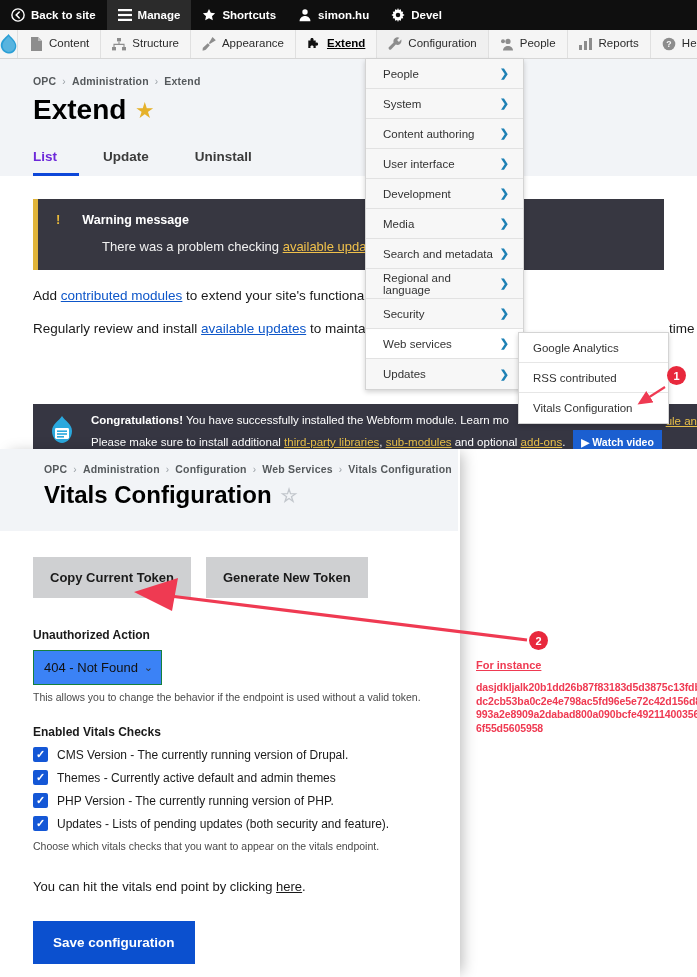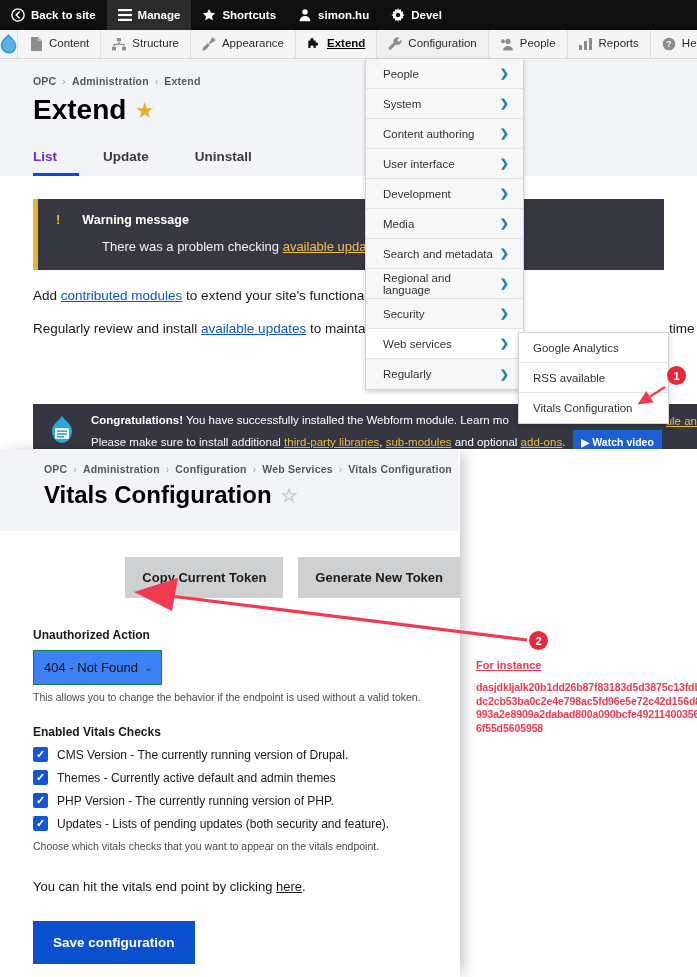--- a/index.html
+++ b/index.html
@@ -113,21 +113,21 @@
   
   .vitals-panel {
     position:absolute; left:0; top:449px; width:460px; height:528px;
     background:#fff; overflow:hidden;
     box-shadow:6px 0 14px -4px rgba(0,0,0,.28);
   }
   .vitals-head { background:#f2f4f7; padding:14px 0 22px 44px; width:458px;}
   h1.vtitle { font-size:24px; margin:6px 0 0 0; font-weight:bold; color:#000; display:flex; align-items:center; gap:9px; }
   .vitals-body { padding:26px 0 0 33px; }
 
-  .btnrow { display:flex; gap:15px;justify-content:flex-end; }
+  .btnrow { display:flex; gap:15px; }
   .gbtn {
     background:#cfd0d2; color:#1a1a1a; font-size:13px; font-weight:bold;
     border:none; padding:13px 17px; cursor:pointer; font-family:"Liberation Sans", sans-serif;
   }
   .flabel { font-size:12px; font-weight:bold; color:#1a1a1a; margin-top:30px; }
   .selectbox {
     margin-top:8px; width:129px; height:35px; border:1px solid #15803d; background:#3b82f6;
     display:flex; align-items:center; justify-content:space-between; padding:0 8px 0 10px;
     font-size:13px; color:#111; cursor:pointer;
   }
@@ -383,28 +383,28 @@
       </div>
     <div class="dd-item">
         <span>Security</span>
         <span class="chev">❯</span>
       </div>
     <div class="dd-item hl">
         <span>Web services</span>
         <span class="chev">❯</span>
       </div>
     <div class="dd-item">
-        <span>Regularly</span>
+        <span>Updates</span>
         <span class="chev">❯</span>
       </div>
   </div>
 
   <div class="submenu">
     <div class="sub-item">Google Analytics</div>
-    <div class="sub-item">RSS available</div>
+    <div class="sub-item">RSS contributed</div>
     <div class="sub-item">
         <span class="underlined">Vitals Configuration</span>
       </div>
   </div>
 
   <div class="vitals-panel">
     <div class="vitals-head">
       <div class="breadcrumb">
         <a>OPC</a><span class="sep">›</span><a>Administration</a><span class="sep">›</span><a>Configuration</a><span class="sep">›</span><a>Web Services</a><span class="sep">›</span><a>Vitals Configuration</a>
       </div>

